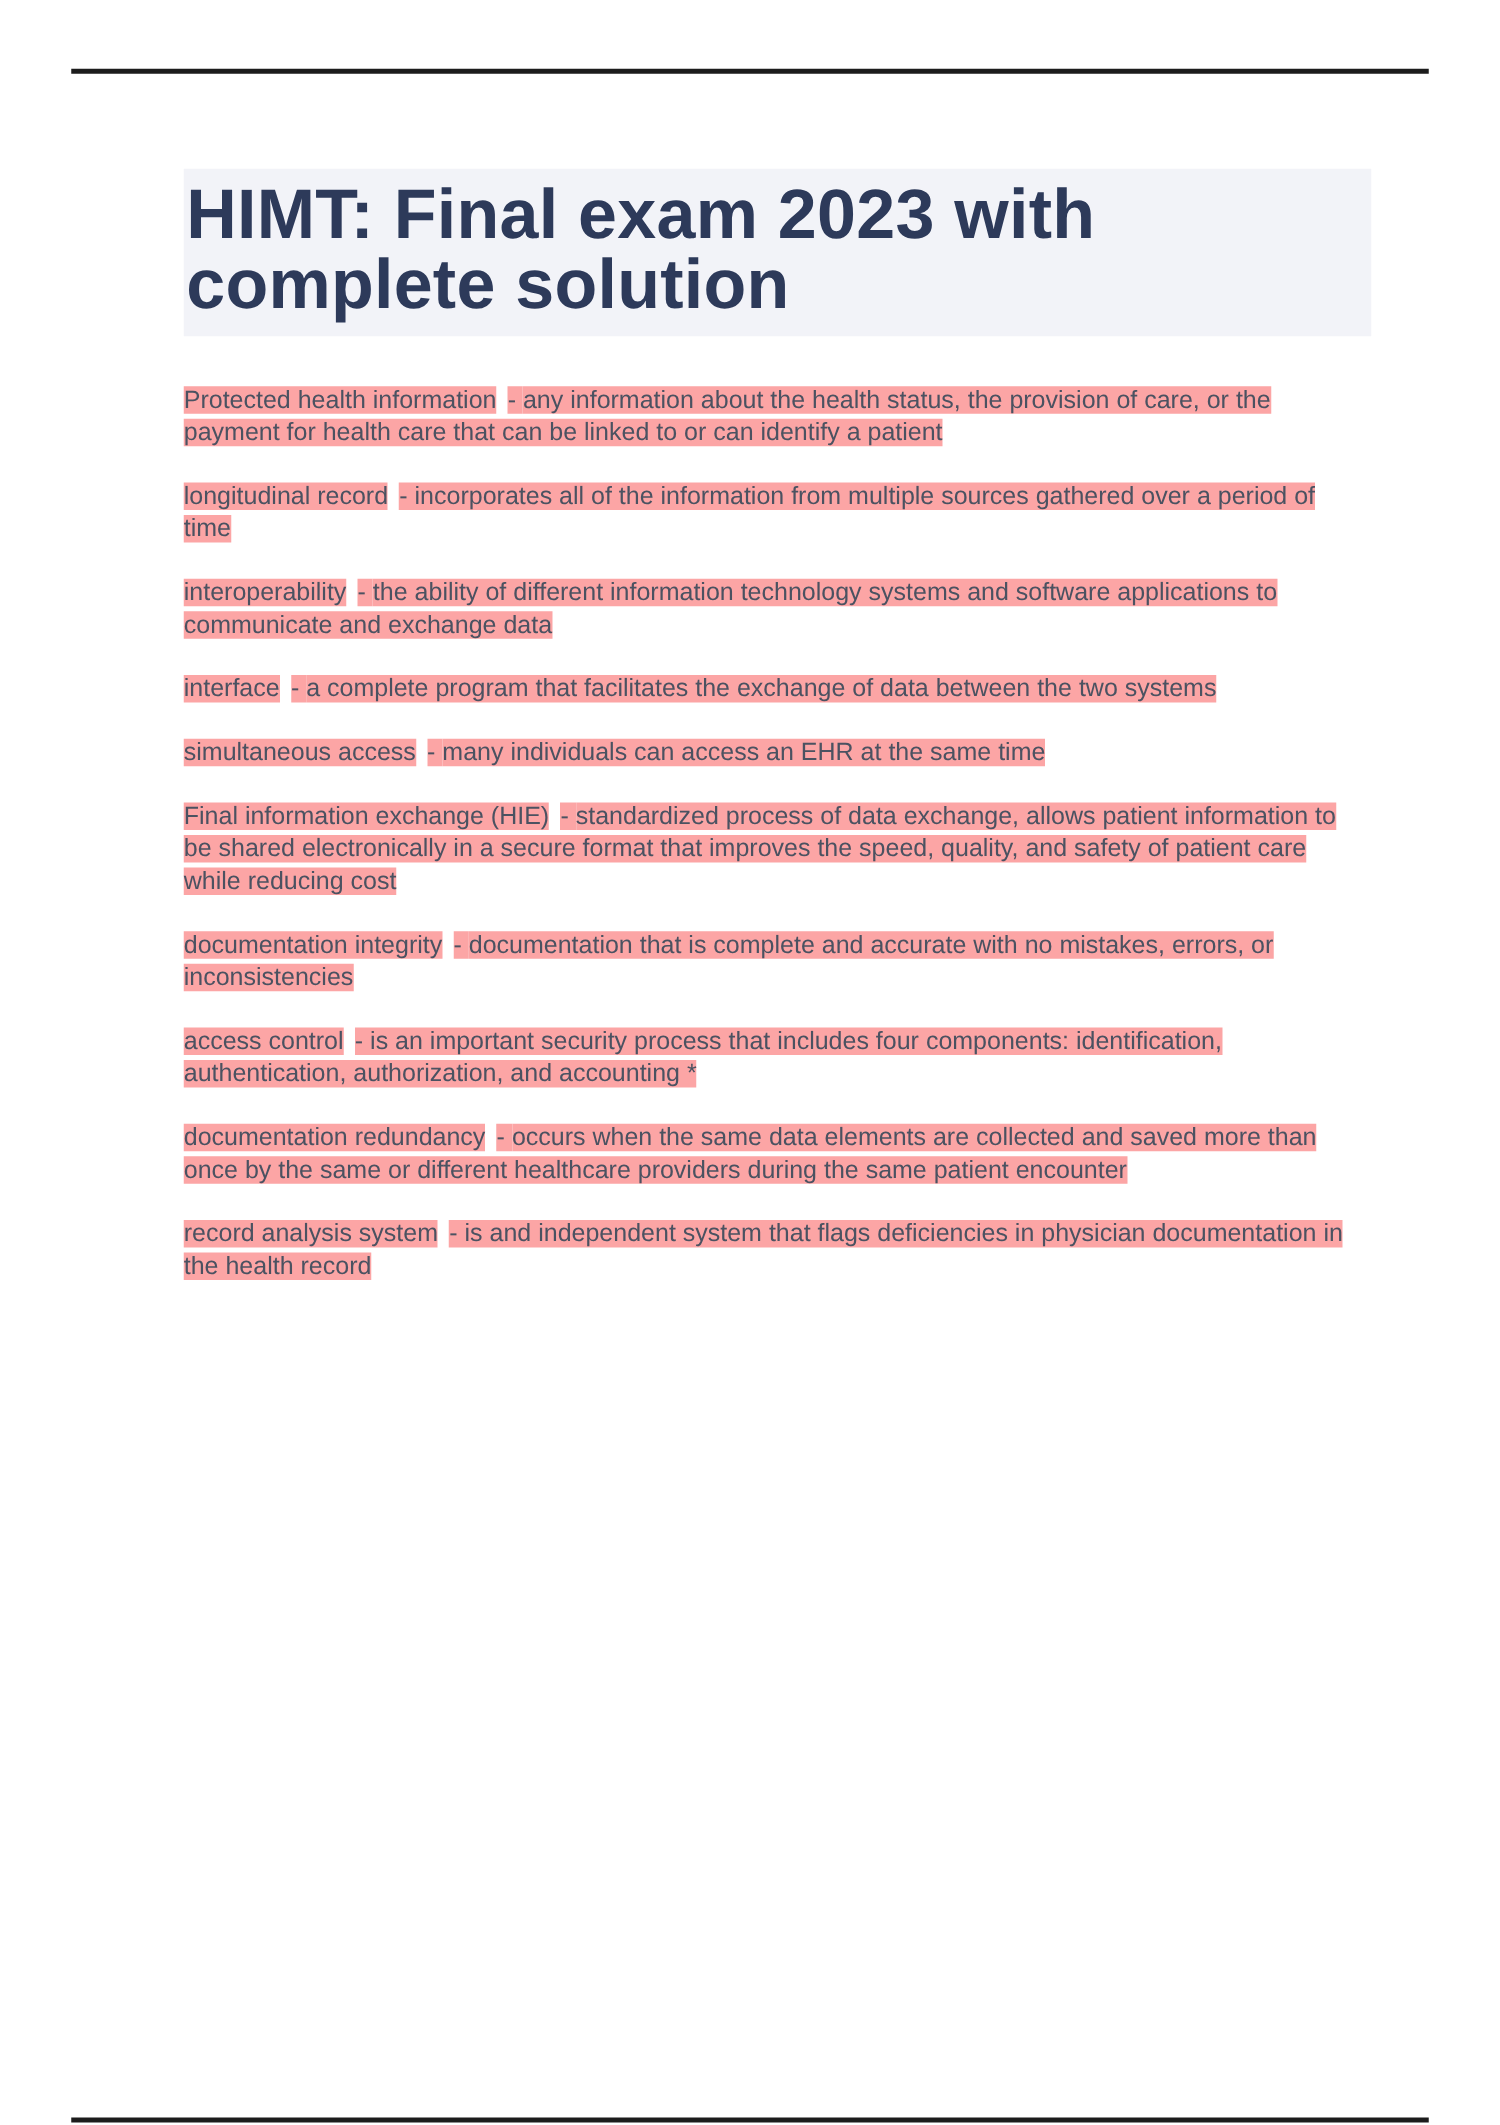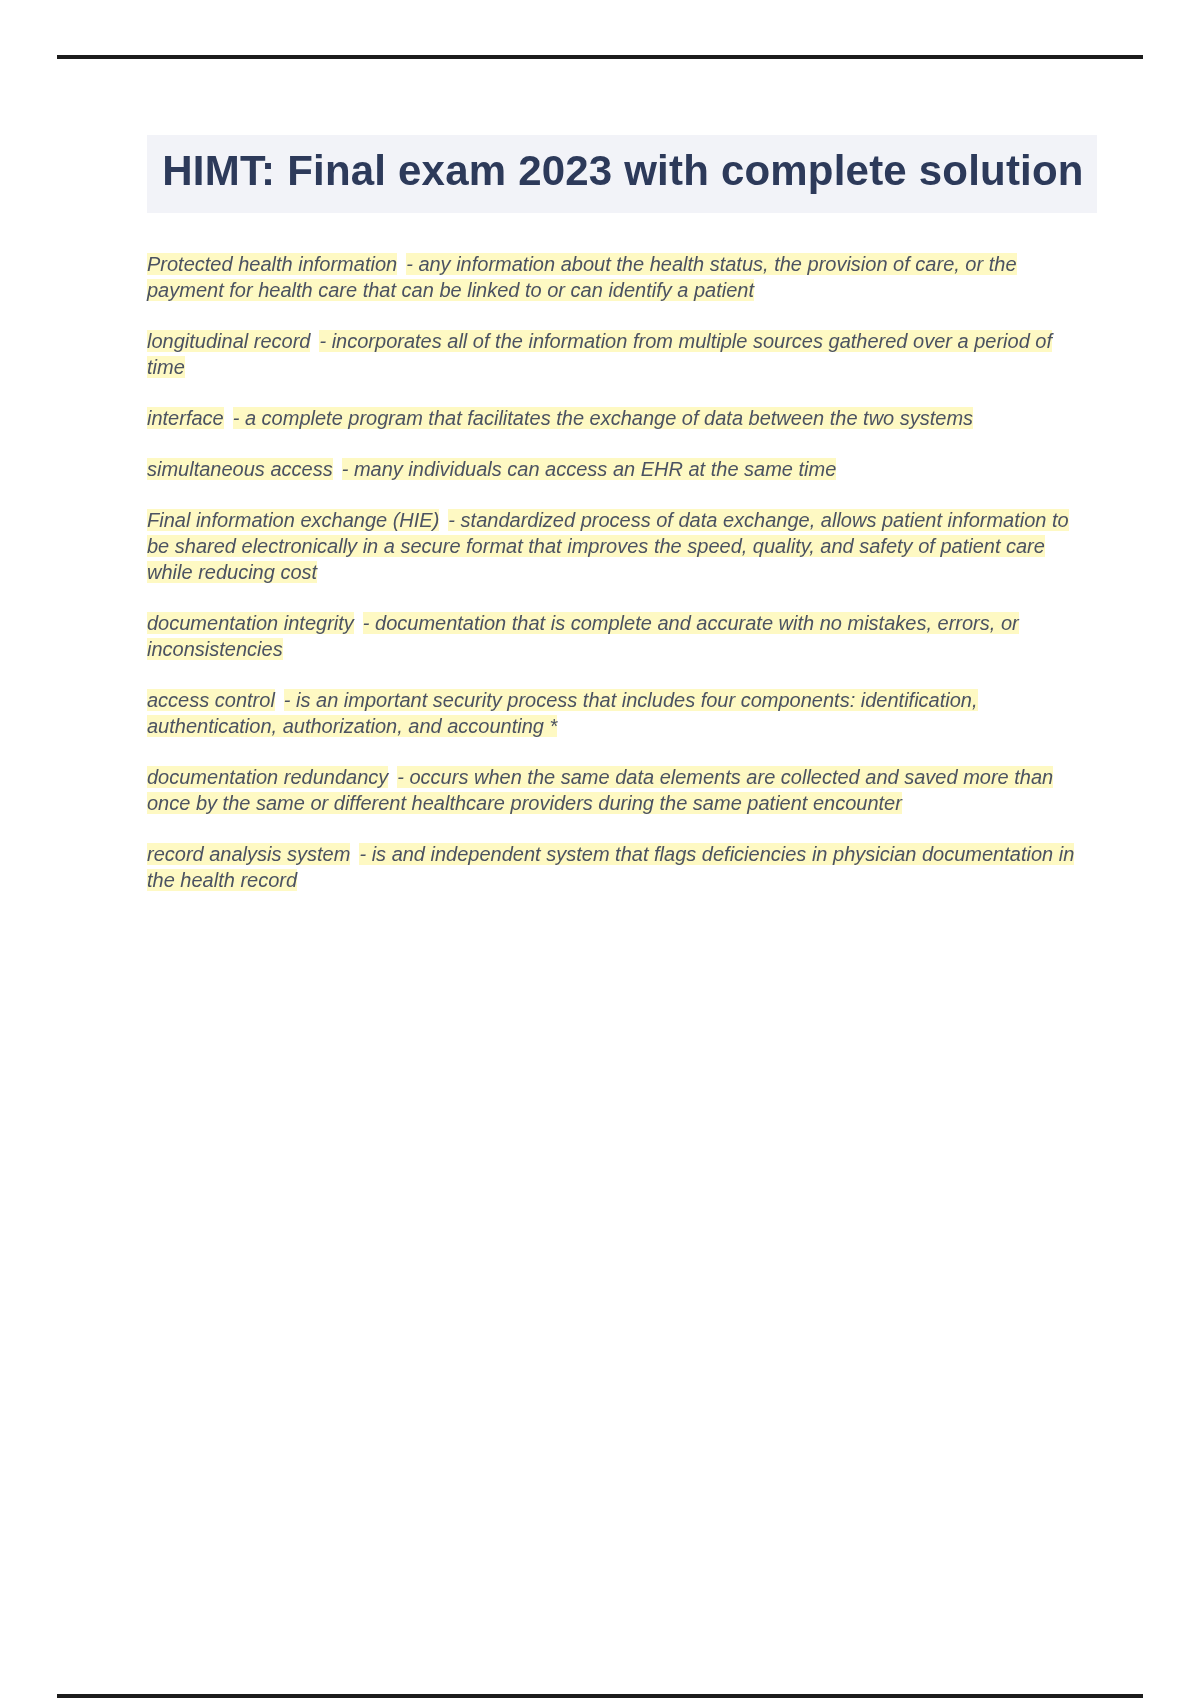--- a/index.html
+++ b/index.html
@@ -23,52 +23,52 @@
     position: absolute;
     left: 147px;
     top: 135px;
     width: 948px;
   }
   .title-block {
     background: #f2f3f8;
     width: 948px;
     padding: 8px 0 14px 2px;
     margin: 0 0 38px 0;
-    font-size: 42px;
+    font-size: 56px;
     line-height: 56px;
     font-weight: bold;
     color: #2d3a5a;
     letter-spacing: 0.2px;
-    text-align: center;
   }
   .entries { width: 930px; }
   .entry {
     margin: 0 0 25px 0;
     font-size: 20px;
     line-height: 26px;
     color: #4b5261;
   }
-  .entry > span { background: #fef9c3; font-style: italic; }
+  .entry > span { background: #fca5a5; }
   .entry .sep { margin-left: 9px; }
 </style>
 </head>
 <body>
 
 <div class="rule rule-top"></div>
 
 <div class="content">
 
   <h1 class="title-block">HIMT: Final exam 2023 with complete solution</h1>
 
   <div class="entries">
 
     <p class="entry"><span>Protected health information</span><span class="sep">- </span><span>any information about the health status, the provision of care, or the payment for health care that can be linked to or can identify a patient</span></p>
 
     <p class="entry"><span>longitudinal record</span><span class="sep">- </span><span>incorporates all of the information from multiple sources gathered over a period of time</span></p>
 
+    <p class="entry"><span>interoperability</span><span class="sep">- </span><span>the ability of different information technology systems and software applications to communicate and exchange data</span></p>
 
     <p class="entry"><span>interface</span><span class="sep">- </span><span>a complete program that facilitates the exchange of data between the two systems</span></p>
 
 
     <p class="entry"><span>simultaneous access</span><span class="sep">- </span><span>many individuals can access an EHR at the same time</span></p>
 
     <p class="entry"><span>Final information exchange (HIE)</span><span class="sep">- </span><span>standardized process of data exchange, allows patient information to be shared electronically in a secure format that improves the speed, quality, and safety of patient care while reducing cost</span></p>
 
     <p class="entry"><span>documentation integrity</span><span class="sep">- </span><span>documentation that is complete and accurate with no mistakes, errors, or inconsistencies</span></p>
 

